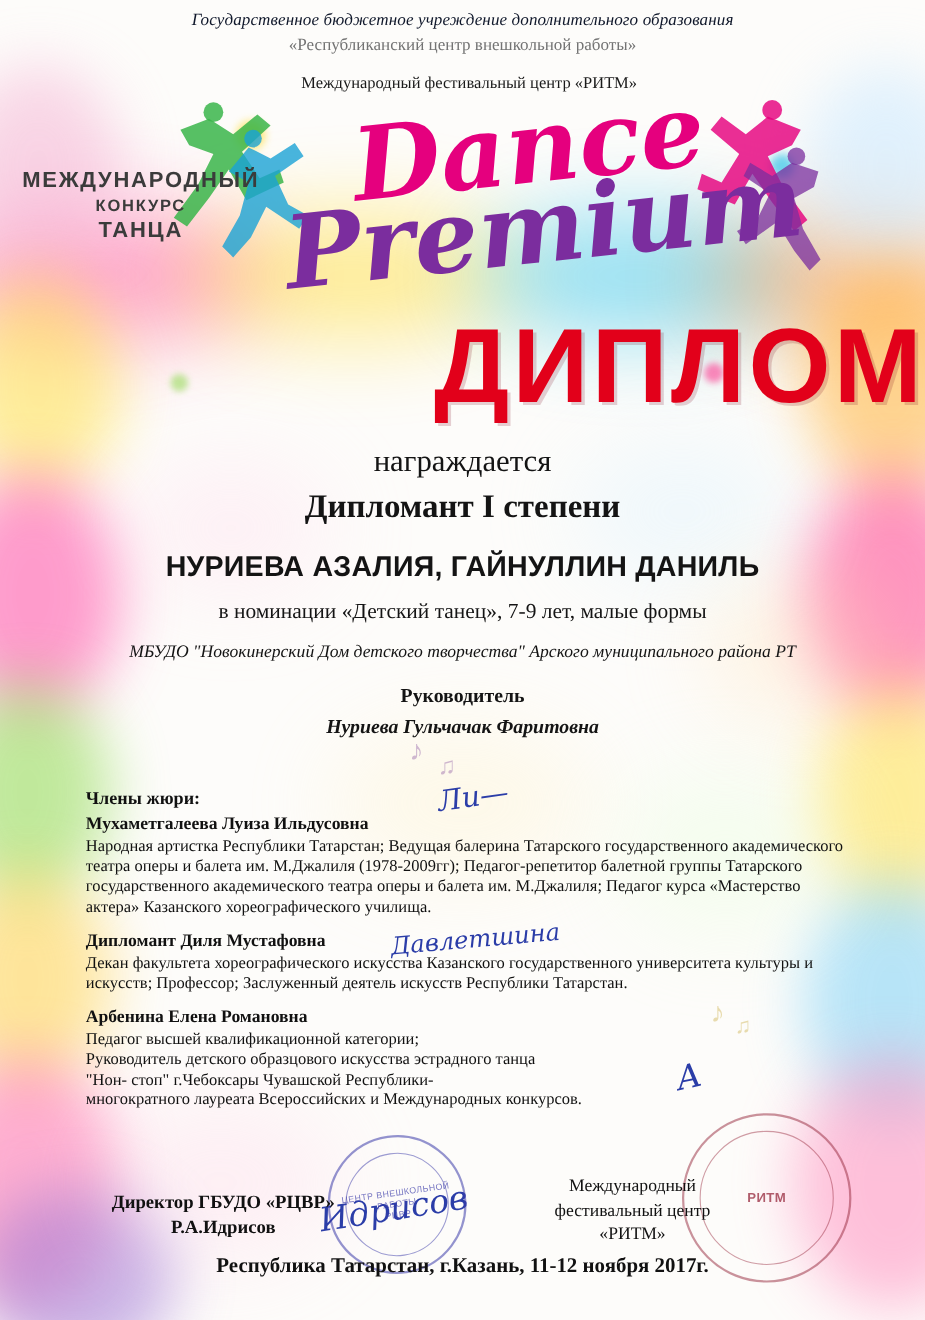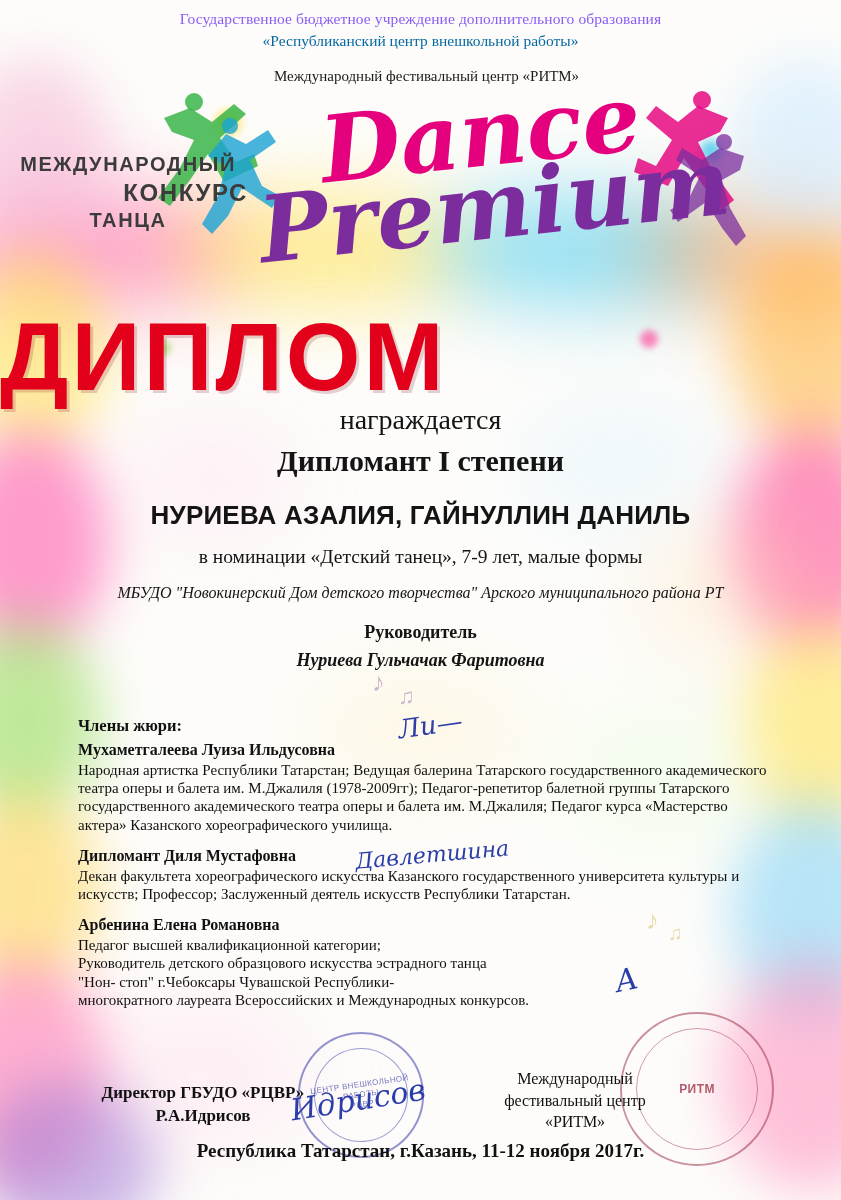--- a/index.html
+++ b/index.html
@@ -19,33 +19,33 @@
 
   
   .blob{position:absolute;border-radius:50%;filter:blur(26px);opacity:.55;pointer-events:none;}
   .blob2{position:absolute;border-radius:50%;filter:blur(40px);opacity:.42;pointer-events:none;}
 
   
   .hdr{
     position:absolute;left:0;right:0;text-align:center;
     font-family:"Liberation Serif", serif;
   }
-  .hdr-line1{top:10px;font-size:15.5px;color:#8b5cf6;letter-spacing:.1px;}
-  .hdr-line2{top:32px;font-size:15.5px;color:#0369a1;}
+  .hdr-line1{top:10px;font-size:15.5px;color:#0f172a;letter-spacing:.1px;font-style:italic;}
+  .hdr-line2{top:32px;font-size:15.5px;color:#737373;}
   .hdr-line3{top:68px;font-size:15px;color:#1a1a1a;margin-left:12px;}
 
   
   .left-label{
     position:absolute;left:8px;top:152px;width:240px;text-align:center;
     font-family:"Liberation Sans", sans-serif;
     font-weight:bold;color:#3b3b3b;line-height:1.28;
     letter-spacing:1.6px;
   }
   .left-label .l1{font-size:20px;}
-  .left-label .l2{font-size:24px;text-align:right;}
+  .left-label .l2{font-size:15px;}
   .left-label .l3{font-size:20px;}
 
   
   .script-wrap{position:absolute;left:230px;top:88px;width:420px;height:200px;}
   .script1{
     position:absolute;left:90px;top:0px;
     font-family:"DejaVu Serif", serif;
     font-style:italic;font-weight:bold;
     font-size:92px;line-height:1;
     color:#e5007e;
@@ -59,26 +59,25 @@
     font-size:92px;line-height:1;
     color:#7b2d9e;
     transform:rotate(-6deg);
   }
 
   
   .dancer{position:absolute;pointer-events:none;}
 
   
   .diplom{
-    position:absolute;left:0;right:0;top:278px;text-align:left;
+    position:absolute;left:0;right:0;top:278px;text-align:right;
     font-family:"Liberation Sans", sans-serif;
     font-weight:bold;font-size:96px;letter-spacing:3px;
     color:#e2001a;
     text-shadow:3px 3px 0 rgba(120,0,20,.18);
-    margin-top:24px;
   }
 
   
   .ctext{position:absolute;left:0;right:0;text-align:center;color:#141414;}
   .awarded{top:404px;font-size:28px;}
   .degree{top:444px;font-size:30px;font-weight:bold;font-family:"Liberation Serif",serif;}
   .names{top:500px;font-size:26px;font-weight:bold;font-family:"Liberation Sans",sans-serif;letter-spacing:.2px;}
   .nomination{top:546px;font-size:19.5px;}
   .org{top:584px;font-size:16px;font-style:italic;font-family:"Liberation Serif",serif;}
   .lead-title{top:622px;font-size:18px;font-weight:bold;font-family:"Liberation Serif",serif;}

